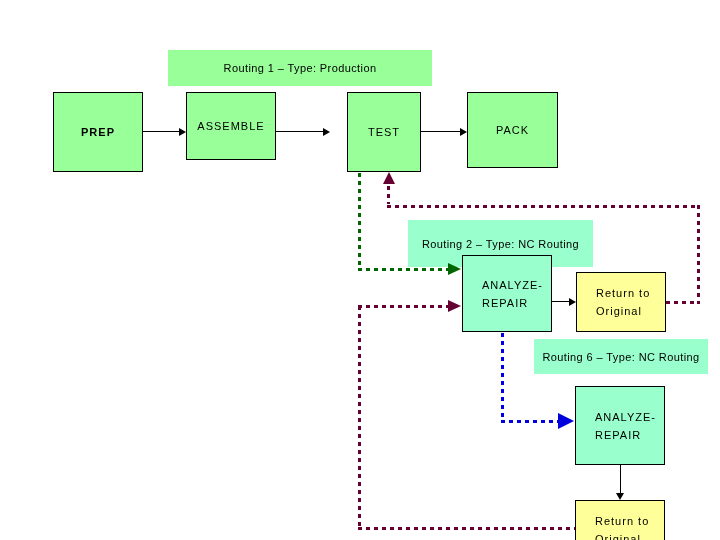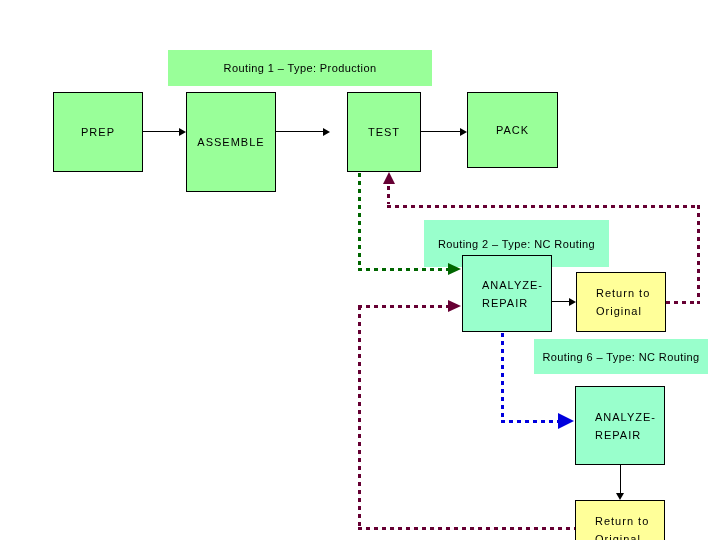--- a/index.html
+++ b/index.html
@@ -91,43 +91,43 @@
     border-left: 16px solid var(--routing3-flow, #0000dd);
   }
 </style>
 </head>
 <body>
 
 <div id="canvas">
 
   <div class="abs banner fill-prod" style="left:168px; top:11px; width:264px; height:36px;">Routing 1 – Type: Production</div>
 
-  <div class="abs node center fill-prod" style="left:53px; top:53px; width:90px; height:80px;">
+  <div class="abs node center fill-prod" style="left:53px; top:53px; width:90px; height:80px;font-weight:bold;">
     <span class="ln">PREP</span>
   </div>
-  <div class="abs node center fill-prod" style="left:186px; top:53px; width:90px; height:100px;">
+  <div class="abs node center fill-prod" style="left:186px; top:53px; width:90px; height:68px;">
     <span class="ln">ASSEMBLE</span>
   </div>
   <div class="abs node center fill-prod" style="left:347px; top:53px; width:74px; height:80px;">
     <span class="ln">TEST</span>
   </div>
   <div class="abs node center fill-prod" style="left:467px; top:53px; width:91px; height:76px;">
     <span class="ln">PACK</span>
   </div>
 
   <div class="abs bh" style="left:143px; top:92px; width:36px;"></div>
   <div class="abs head-right-black" style="left:179px; top:89px;"></div>
 
   <div class="abs bh" style="left:276px; top:92px; width:47px;"></div>
   <div class="abs head-right-black" style="left:323px; top:89px;"></div>
 
   <div class="abs bh" style="left:420px; top:92px; width:40px;"></div>
   <div class="abs head-right-black" style="left:460px; top:89px;"></div>
 
-  <div class="abs banner fill-nc" style="left:424px; top:181px; width:185px; height:47px;">Routing 2 – Type: NC Routing</div>
+  <div class="abs banner fill-nc" style="left:408px; top:181px; width:185px; height:47px;">Routing 2 – Type: NC Routing</div>
 
   <div class="abs node leftpad fill-nc" style="left:462px; top:216px; width:90px; height:77px;">
     <span class="ln">ANALYZE-</span>
     <span class="ln">REPAIR</span>
   </div>
   <div class="abs node leftpad fill-return" style="left:576px; top:233px; width:90px; height:60px;">
     <span class="ln">Return to</span>
     <span class="ln">Original</span>
   </div>
 

